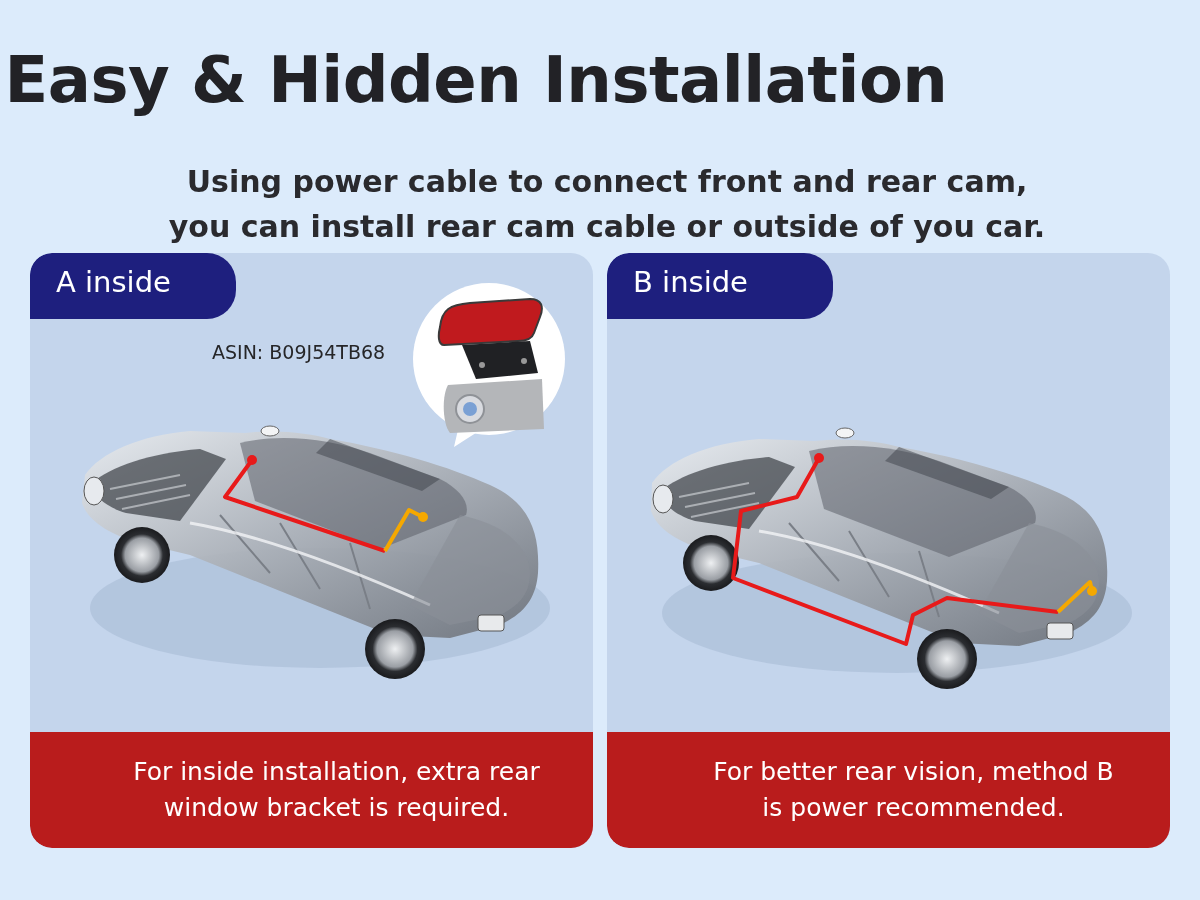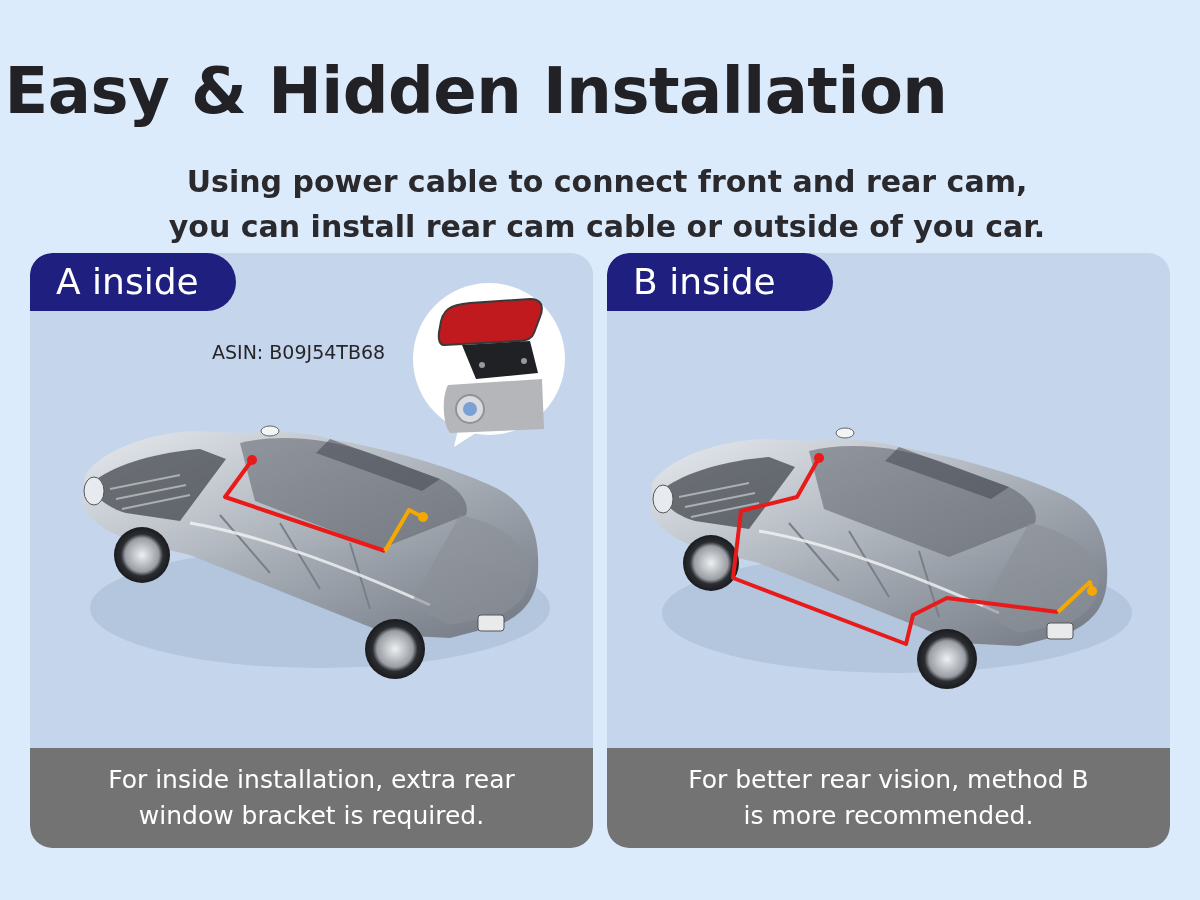--- a/index.html
+++ b/index.html
@@ -3,21 +3,21 @@
 <meta charset="utf-8">
 <style>
   html, body { margin: 0; padding: 0; }
   body {
     width: 1200px; height: 900px; overflow: hidden;
     background: #dcebfb;
     font-family: "DejaVu Sans", "Liberation Sans", sans-serif;
     position: relative;
   }
   .title {
-    position: absolute; left: 0; top: 51px; width: 952px;
+    position: absolute; left: 0; top: 40px; width: 952px;
     text-align: center; font-weight: bold; font-size: 64px;
     letter-spacing: -0.5px; color: #222226; line-height: 80px;
   }
   .subtitle {
     position: absolute; left: 7px; width: 1200px; text-align: center;
     font-size: 30px; color: #2a2a2e; line-height: 40px;
     font-family: "DejaVu Sans", sans-serif; font-weight: bold; margin-top: 44px;
   }
   .sub1 { top: 118px; }
   .sub2 { top: 163px; }
@@ -25,31 +25,32 @@
   .panel {
     position: absolute; top: 253px; width: 563px; height: 595px;
     background: #c4d5ec; border-radius: 22px; overflow: hidden;
   }
   .panel-a { left: 30px; }
   .panel-b { left: 607px; }
   .tab {
     position: absolute; left: 0; top: 0; height: 58px;
     background: #1e1f7e; color: #ffffff;
     border-radius: 22px 29px 29px 0;
-    font-size: 36px; line-height: 58px; padding: 0 30px 0 26px;
+    font-size: 29px; line-height: 58px; padding: 0 30px 8px 26px;
     font-family: "DejaVu Sans", sans-serif;
   }
   .panel-a .tab { width: 150px; }
   .panel-b .tab { width: 170px; }
   .caption {
-    position: absolute; left: 0; bottom: 0; width: 100%; height: 100px;
-    background: #737373; color: #ffffff;
+    position: absolute; left: 0; bottom: 0; width: 100%; height: 116px;
+    background: #b91c1c; color: #ffffff;
     display: flex; align-items: center; justify-content: center;
     text-align: center; font-size: 25px; line-height: 36px;
     border-radius: 0 0 22px 22px;
+    padding-left: 25px;
   }
   .caption span { display: block; }
   .scene { position: absolute; left: 0; top: 0; width: 563px; height: 495px; }
   .asin {
     position: absolute; left: 162px; top: 88px; font-size: 19px;
     color: #262628; font-family: "DejaVu Sans", sans-serif; margin-left: 20px;
   }
 </style>
 </head>
 <body>
@@ -163,16 +164,16 @@
 
     <polyline points="212,205 190,244 134,258 126,325 299,391 306,362 340,345 451,359" fill="none" stroke="#e81a1a" stroke-width="4" stroke-linejoin="round"></polyline>
     <circle cx="212" cy="205" r="5" fill="#e81a1a"></circle>
     <polyline points="451,359 483,329 485,338" fill="none" stroke="#f5a800" stroke-width="4" stroke-linejoin="round"></polyline>
     <circle cx="485" cy="338" r="5" fill="#f5a800"></circle>
   </svg>
   <div class="tab">B inside</div>
   <div class="caption">
     <div>
       <span>For better rear vision, method B</span>
-      <span>is more recommended.</span>
+      <span>is power recommended.</span>
     </div>
   </div>
 </div>
 
 </body></html>

